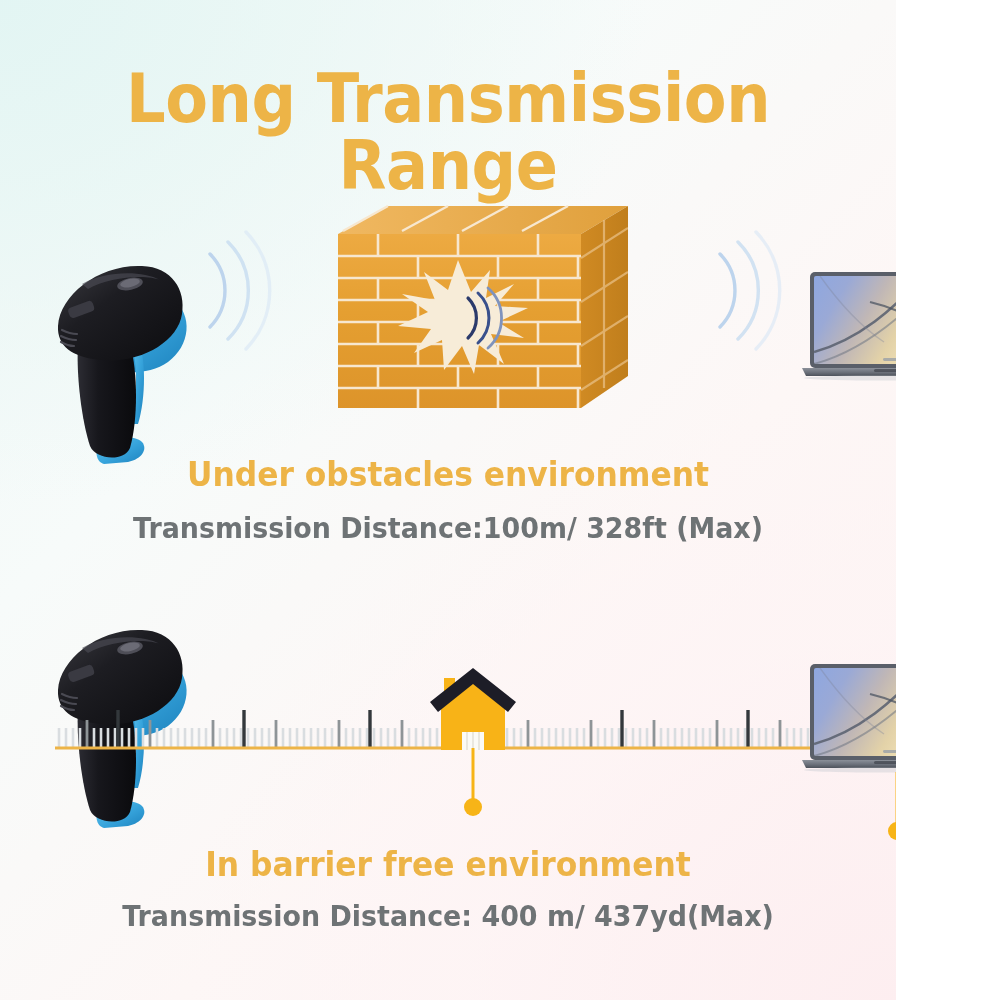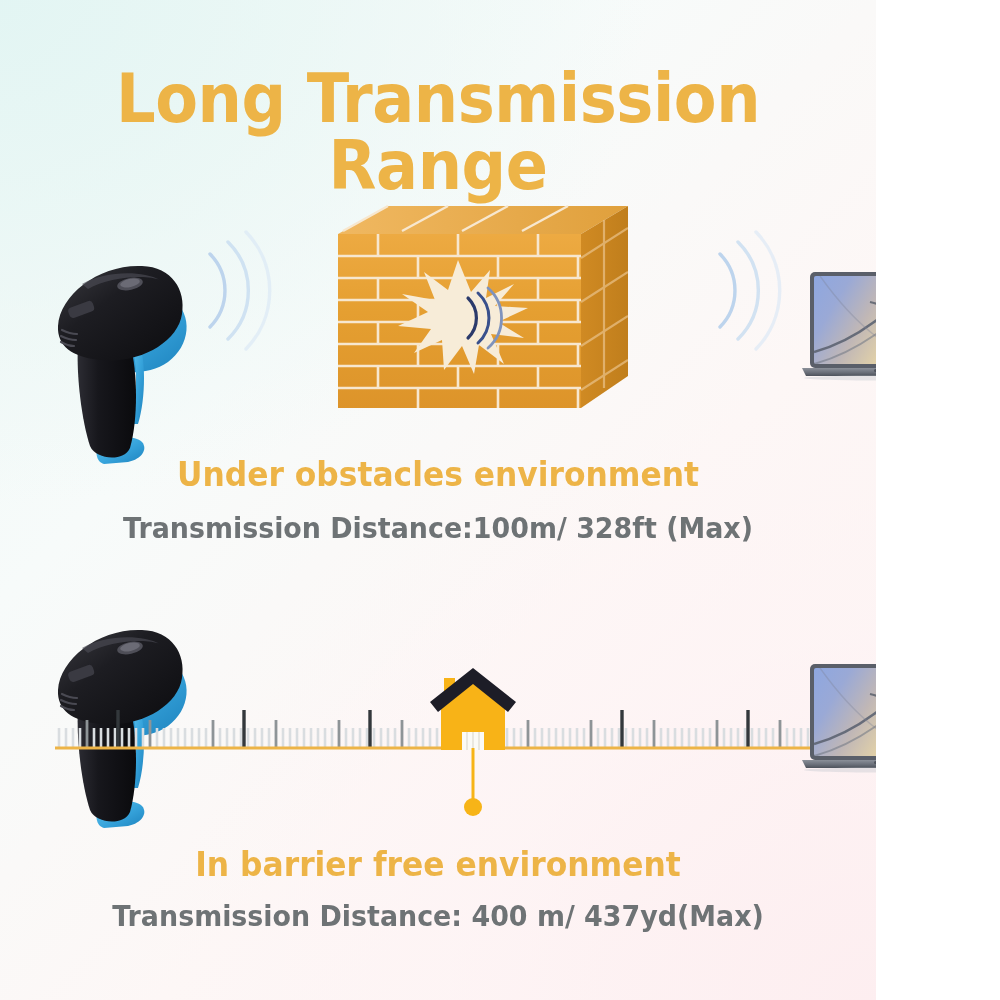--- a/index.html
+++ b/index.html
@@ -10,20 +10,21 @@
   #page {
     position: relative;
     width: 876px;
     height: 1000px;
     overflow: hidden;
     font-family: "Liberation Sans", sans-serif;
     background:
       radial-gradient(ellipse 900px 700px at 0% 0%, rgba(226,245,243,0.95) 0%, rgba(235,247,245,0.55) 45%, rgba(255,255,255,0) 72%),
       radial-gradient(ellipse 950px 800px at 100% 100%, rgba(253,238,240,0.95) 0%, rgba(254,244,245,0.6) 45%, rgba(255,255,255,0) 75%),
       linear-gradient(135deg, #edf8f6 0%, #f7fbfa 32%, #fdf7f6 62%, #fdf1f2 100%);
+    padding-left: 20px;
   }
 
   
   .title {
     position: absolute;
     left: 0; right: 0;
     top: 66px;
     text-align: center;
     font-size: 67px;
     line-height: 1;

